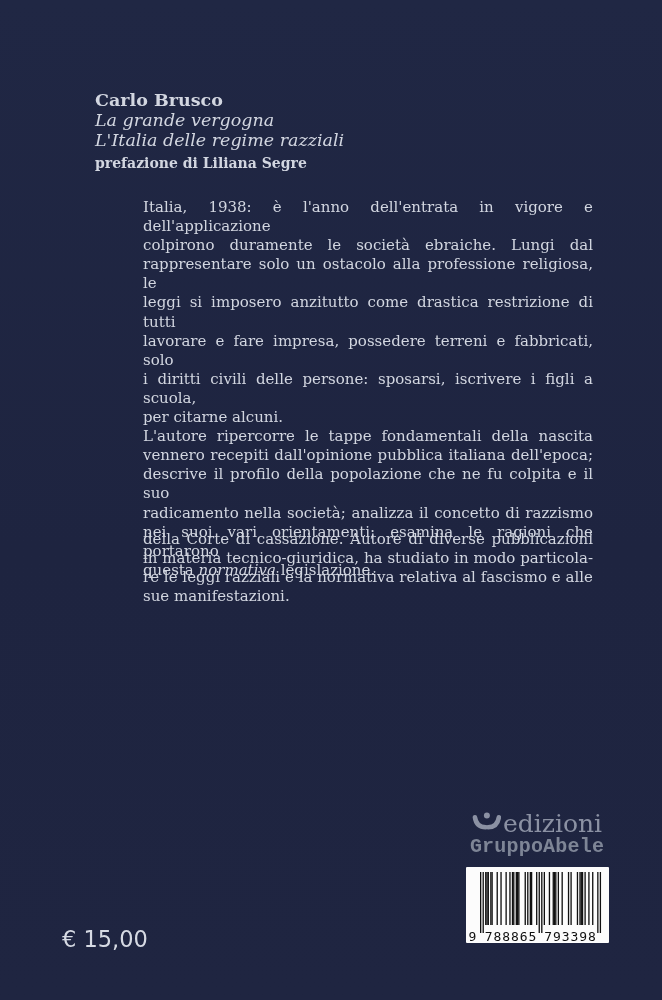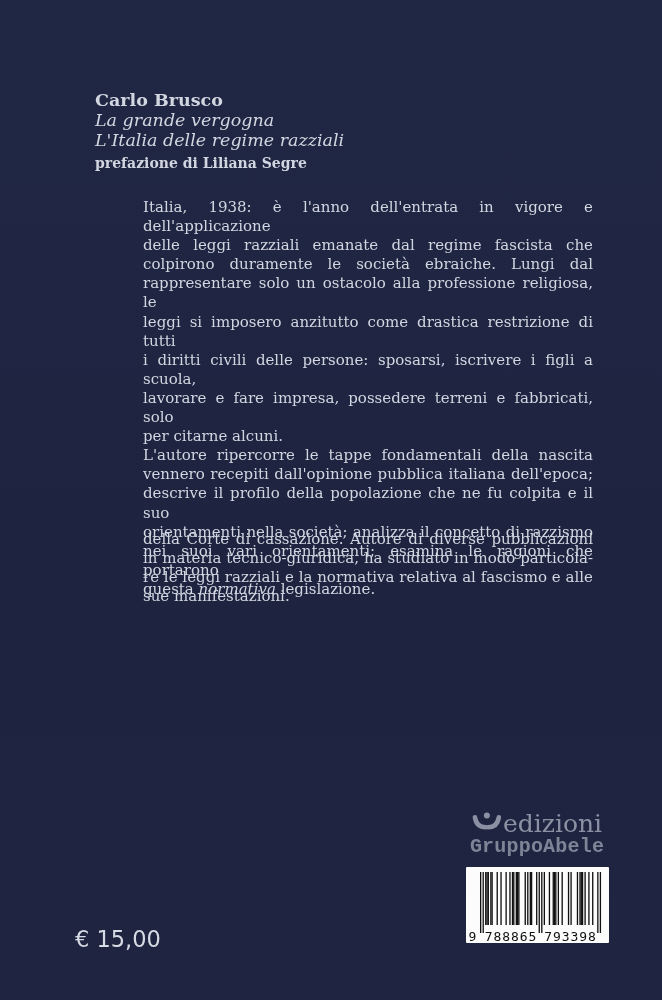--- a/index.html
+++ b/index.html
@@ -28,50 +28,49 @@
   
   .publisher{position:absolute;left:464px;top:810px;width:146px;text-align:center;color:#8b91a3;}
   .pub-row{display:flex;align-items:center;justify-content:center;gap:2px;}
   .pub-icon{width:29px;height:27px;flex:0 0 auto;}
   .pub-imprint{font-family:"DejaVu Serif",serif;font-size:25px;line-height:28px;}
   .pub-name{font-family:Liberation Mono, monospace;font-weight:bold;font-size:20px;line-height:21px;color:#7e8596;margin-top:-2px;letter-spacing:.2px;}
   
   .barcode{position:absolute;left:466px;top:867px;width:143px;height:76px;background:#fcfcfc;border-radius:1px;}
   .barcode svg{display:block;width:100%;height:100%;}
   
-  .price{position:absolute;left:75px;top:926px;font-family:"DejaVu Sans",sans-serif;font-size:22.5px;color:#d6dae3;}
+  .price{position:absolute;left:62px;top:926px;font-family:"DejaVu Sans",sans-serif;font-size:22.5px;color:#d6dae3;}
 </style>
 </head>
 <body>
 
 <div class="cover">
 
   <header class="title-block">
     <div class="author">Carlo Brusco</div>
     <div class="book-title">La grande vergogna</div>
     <div class="book-subtitle">L'Italia delle regime razziali</div>
     <div class="preface">prefazione di Liliana Segre</div>
   </header>
 
   <main class="textblock blurb">
       <div class="para">
         <div class="line just"><span>Italia, 1938: è l'anno dell'entrata in vigore e dell'applicazione</span></div>
-        <div class="line just"><span>delle leggi razziali emanate dal regime fascista che</span></div>
         <div class="line just"><span>colpirono duramente le società ebraiche. Lungi dal</span></div>
         <div class="line just"><span>rappresentare solo un ostacolo alla professione religiosa, le</span></div>
         <div class="line just"><span>leggi si imposero anzitutto come drastica restrizione di tutti</span></div>
+        <div class="line just"><span>lavorare e fare impresa, possedere terreni e fabbricati, solo</span></div>
         <div class="line just"><span>i diritti civili delle persone: sposarsi, iscrivere i figli a scuola,</span></div>
-        <div class="line just"><span>lavorare e fare impresa, possedere terreni e fabbricati, solo</span></div>
         <div class="line"><span>per citarne alcuni.</span></div>
       </div>
       <div class="para">
         <div class="line just"><span>L'autore ripercorre le tappe fondamentali della nascita</span></div>
         <div class="line just"><span>vennero recepiti dall'opinione pubblica italiana dell'epoca;</span></div>
         <div class="line just"><span>descrive il profilo della popolazione che ne fu colpita e il suo</span></div>
-        <div class="line just"><span>orientamenti nella società; analizza il concetto di razzismo</span></div>
+        <div class="line just"><span>radicamento nella società; analizza il concetto di razzismo</span></div>
         <div class="line just"><span>nei suoi vari orientamenti; esamina le ragioni che portarono</span></div>
         <div class="line"><span>questa </span><span class="seg-italic">normativa</span><span> legislazione.</span></div>
       </div>
     </main>
 
   <section class="textblock bio">
       <div class="para">
         <div class="line just"><span>della Corte di cassazione. Autore di diverse pubblicazioni</span></div>
         <div class="line just"><span>in materia tecnico-giuridica, ha studiato in modo particola-</span></div>
         <div class="line just"><span>re le leggi razziali e la normativa relativa al fascismo e alle</span></div>

